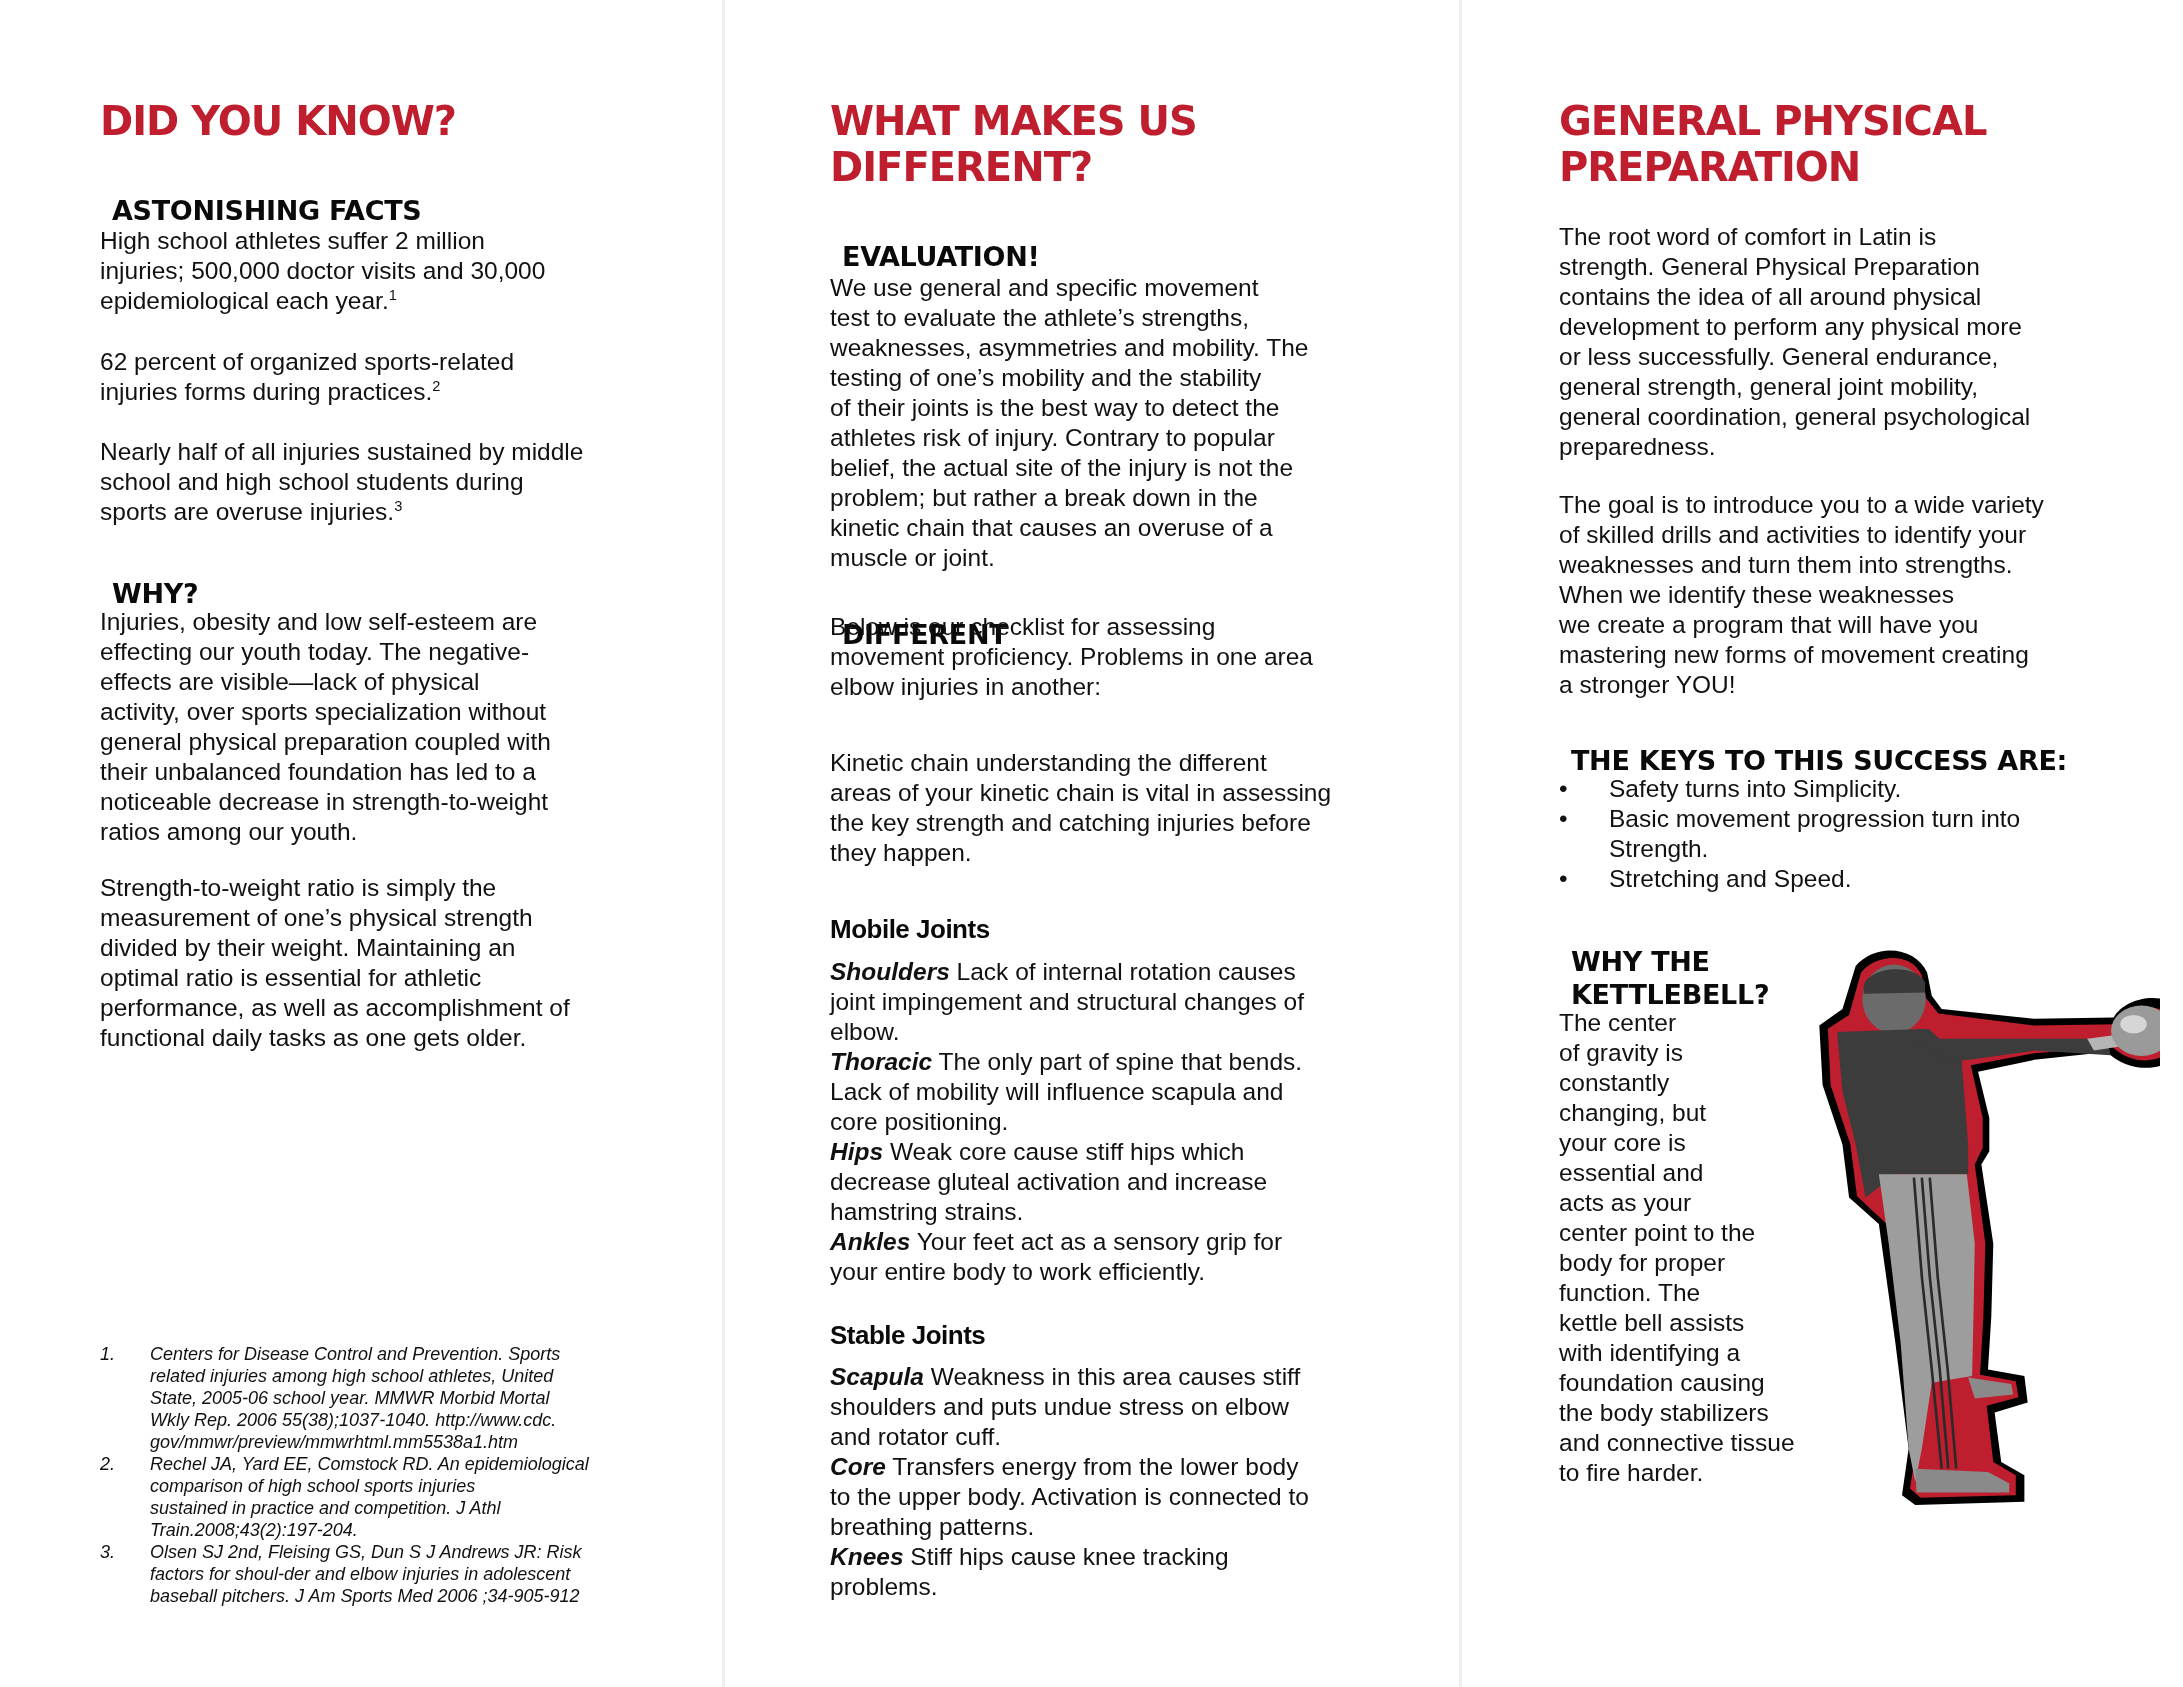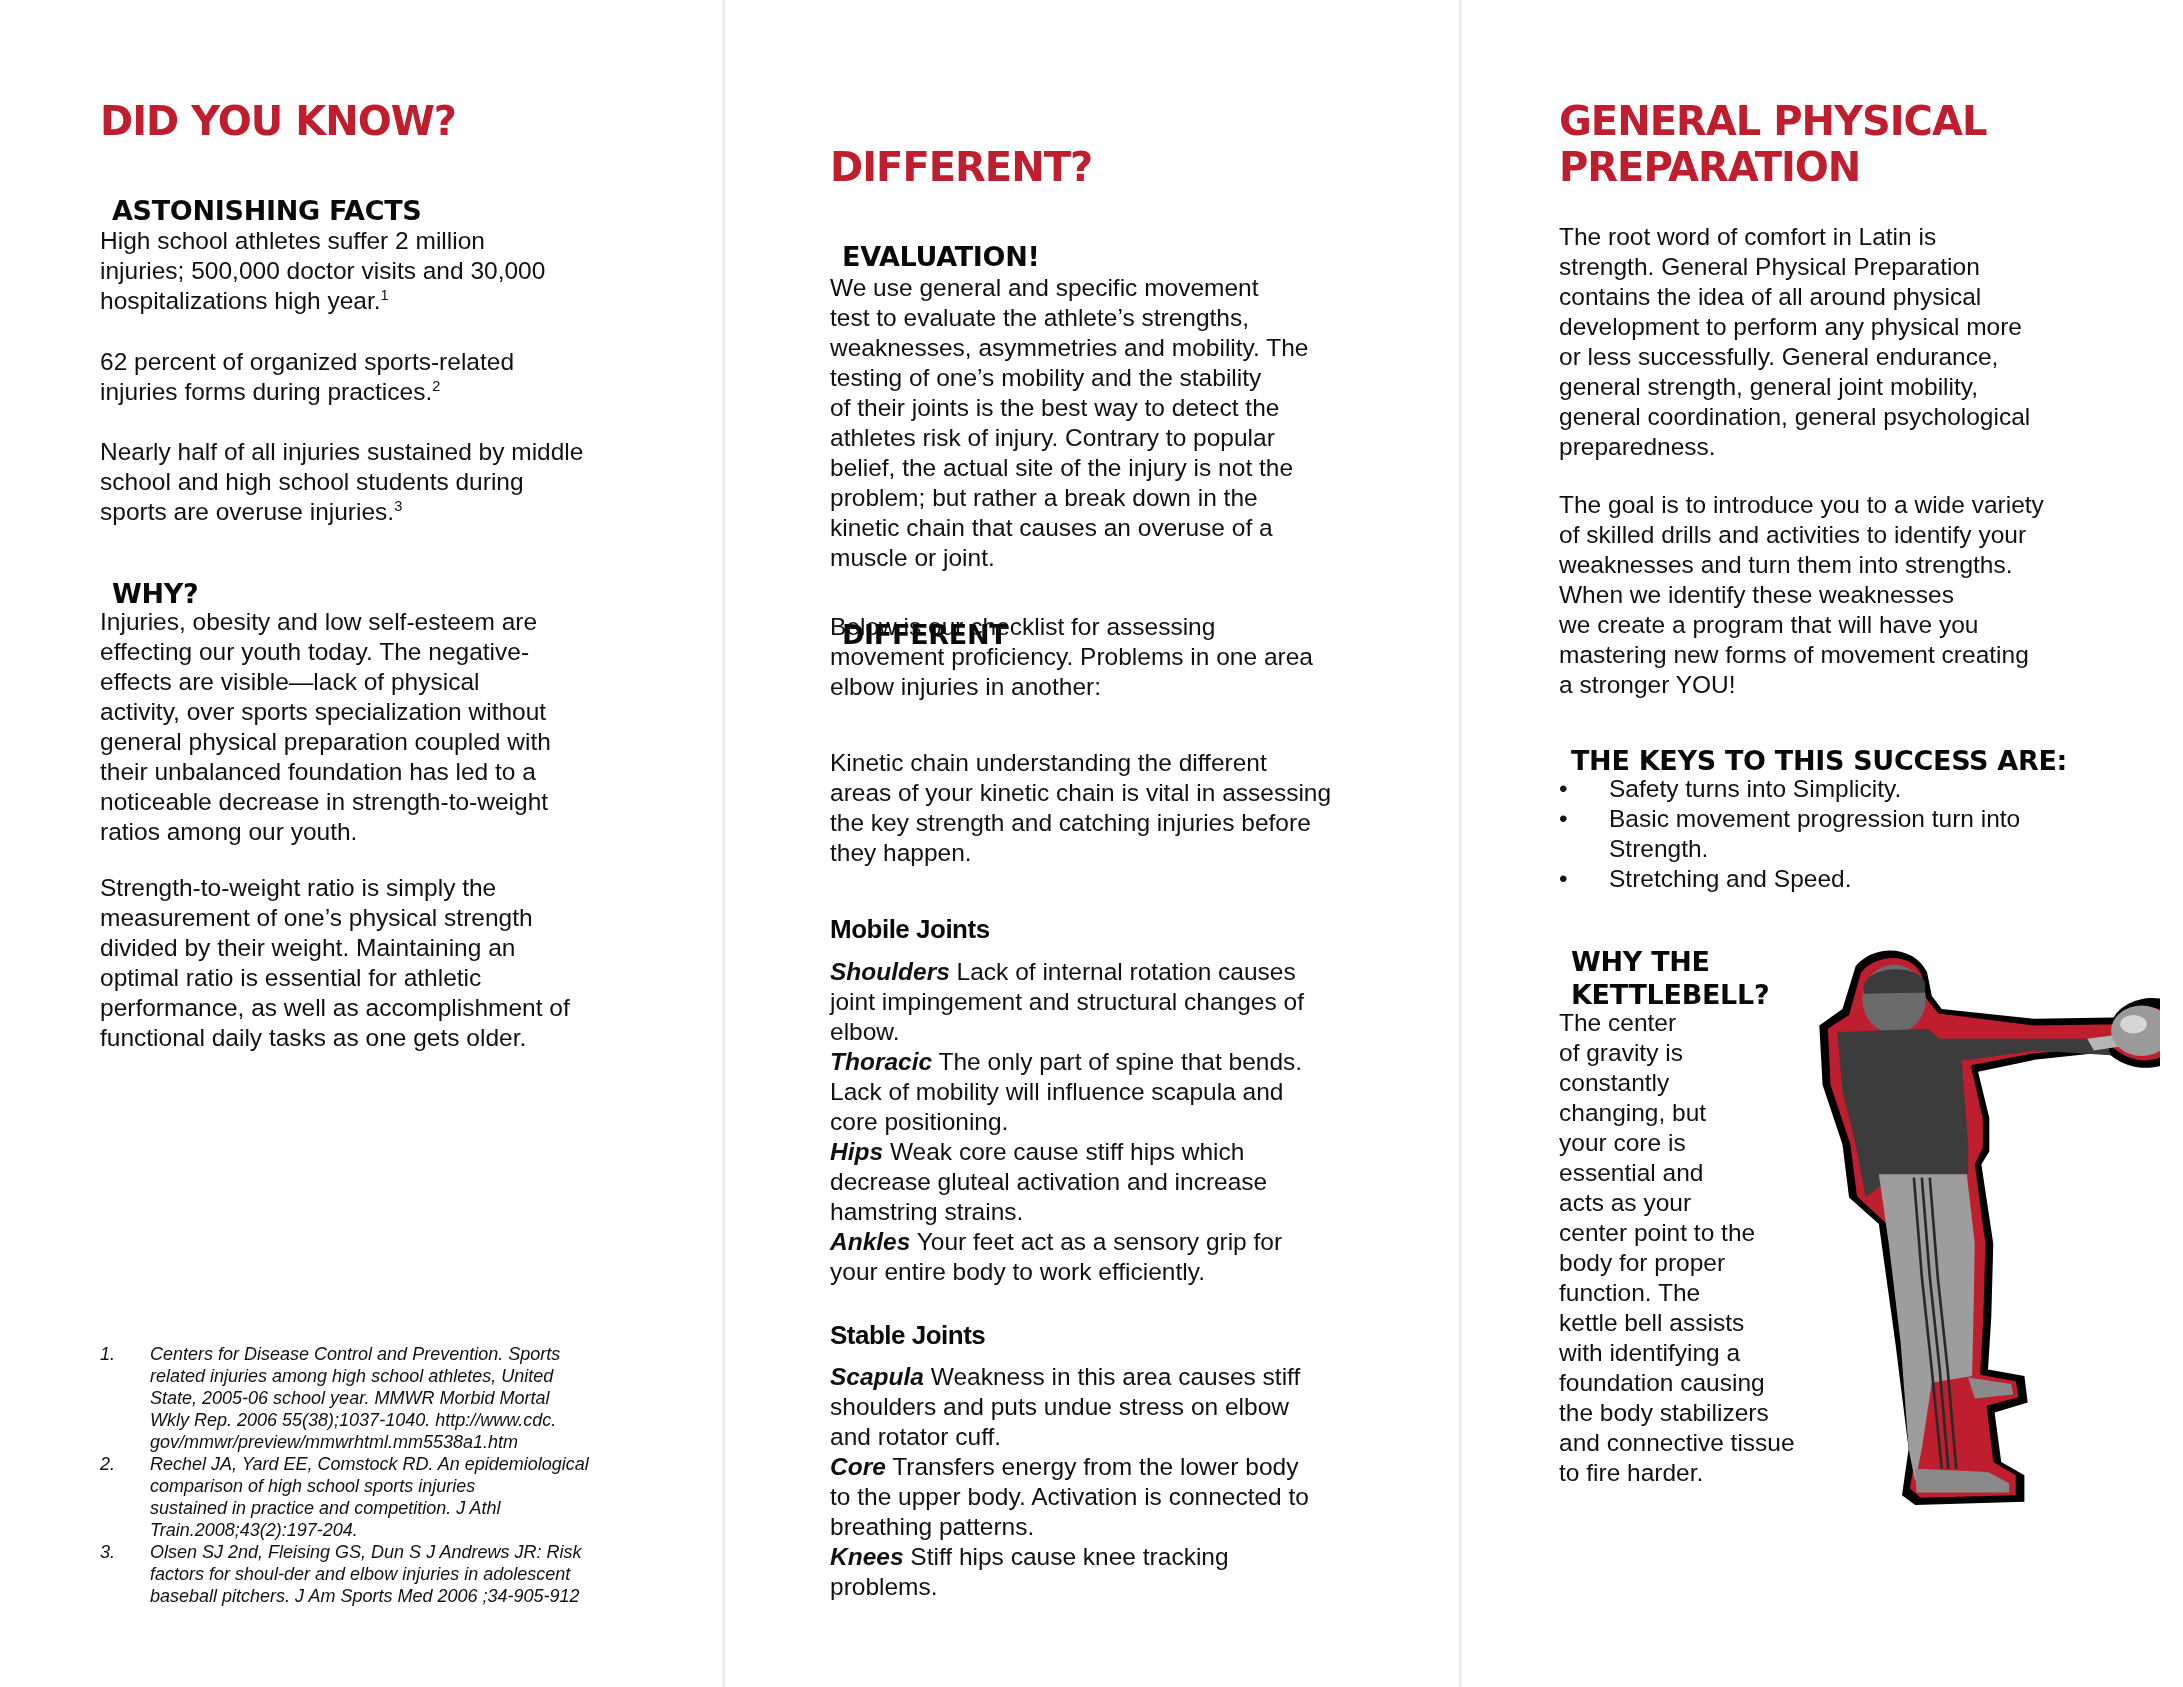--- a/index.html
+++ b/index.html
@@ -28,21 +28,21 @@
 <body>
 
 <div class="divider" style="left:722px;"></div>
 <div class="divider" style="left:1459px;"></div>
 
 <section class="col">
   <h1 class="h1" style="left:100px; top:98px;">DID YOU KNOW?</h1>
 
   <h2 class="h2" style="left:100px; top:183px;">ASTONISHING FACTS</h2>
   <div id="facts">
-      <p class="p" style="left: 100px; top: 226px; width: 582px;"><span>High school athletes suffer 2 million</span><br><span>injuries; 500,000 doctor visits and 30,000</span><br><span>hospitalizations high year.</span><sup>1</sup></p>
+      <p class="p" style="left: 100px; top: 226px; width: 582px;"><span>High school athletes suffer 2 million</span><br><span>injuries; 500,000 doctor visits and 30,000</span><br><span>epidemiological each year.</span><sup>1</sup></p>
       <p class="p" style="left: 100px; top: 347px; width: 582px;"><span>62 percent of organized sports-related</span><br><span>injuries forms during practices.</span><sup>2</sup></p>
       <p class="p" style="left: 100px; top: 437px; width: 582px;"><span>Nearly half of all injuries sustained by middle</span><br><span>school and high school students during</span><br><span>sports are overuse injuries.</span><sup>3</sup></p>
     </div>
 
   <h2 class="h2" style="left:100px; top:566px;">WHY?</h2>
   <div id="why">
       <p class="p" style="left: 100px; top: 607px; width: 582px;"><span>Injuries, obesity and low self-esteem are</span><br><span>effecting our youth today. The negative-</span><br><span>effects are visible—lack of physical</span><br><span>activity, over sports specialization without</span><br><span>general physical preparation coupled with</span><br><span>their unbalanced foundation has led to a</span><br><span>noticeable decrease in strength-to-weight</span><br><span>ratios among our youth.</span></p>
       <p class="p" style="left: 100px; top: 873px; width: 582px;"><span>Strength-to-weight ratio is simply the</span><br><span>measurement of one’s physical strength</span><br><span>divided by their weight. Maintaining an</span><br><span>optimal ratio is essential for athletic</span><br><span>performance, as well as accomplishment of</span><br><span>functional daily tasks as one gets older.</span></p>
     </div>
 
@@ -57,21 +57,21 @@
       </div>
       <div class="fn-item">
         <span class="fn-num">3.</span>
         <div><span>Olsen SJ 2nd, Fleising GS, Dun S J Andrews JR: Risk</span><br><span>factors for shoul-der and elbow injuries in adolescent</span><br><span>baseball pitchers. J Am Sports Med 2006 ;34-905-912</span></div>
       </div>
     </div>
 </section>
 
 <section class="col">
   <h1 class="h1" style="left:830px; top:98px;">
-    <br>
+    <span>WHAT MAKES US</span><br>
     <span>DIFFERENT?</span>
   </h1>
 
   <h2 class="h2" style="left:830px; top:229px;">EVALUATION!</h2>
   <div class="p" id="evaluation" style="left:830px; top:273px; width:595px;"><span>We use general and specific movement</span><br><span>test to evaluate the athlete’s strengths,</span><br><span>weaknesses, asymmetries and mobility. The</span><br><span>testing of one’s mobility and the stability</span><br><span>of their joints is the best way to detect the</span><br><span>athletes risk of injury. Contrary to popular</span><br><span>belief, the actual site of the injury is not the</span><br><span>problem; but rather a break down in the</span><br><span>kinetic chain that causes an overuse of a</span><br><span>muscle or joint.</span></div>
 
   <h2 class="h2" style="left:830px; top:607px;">DIFFERENT</h2>
   <div class="p" id="assess-intro" style="left:830px; top:612px; width:595px;"><span>Below is our checklist for assessing</span><br><span>movement proficiency. Problems in one area</span><br><span>elbow injuries in another:</span></div>
   <div class="p" id="assess-chain" style="left:830px; top:748px; width:595px;"><span>Kinetic chain understanding the different</span><br><span>areas of your kinetic chain is vital in assessing</span><br><span>the key strength and catching injuries before</span><br><span>they happen.</span></div>
 

